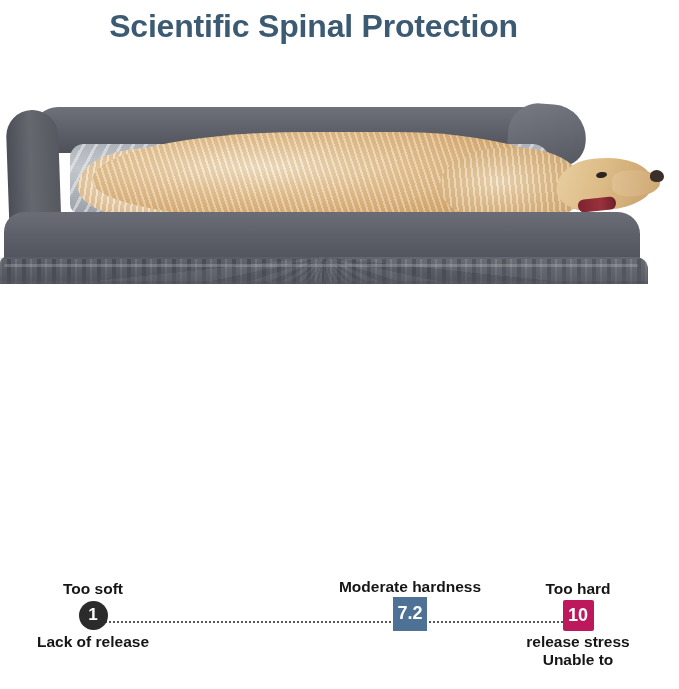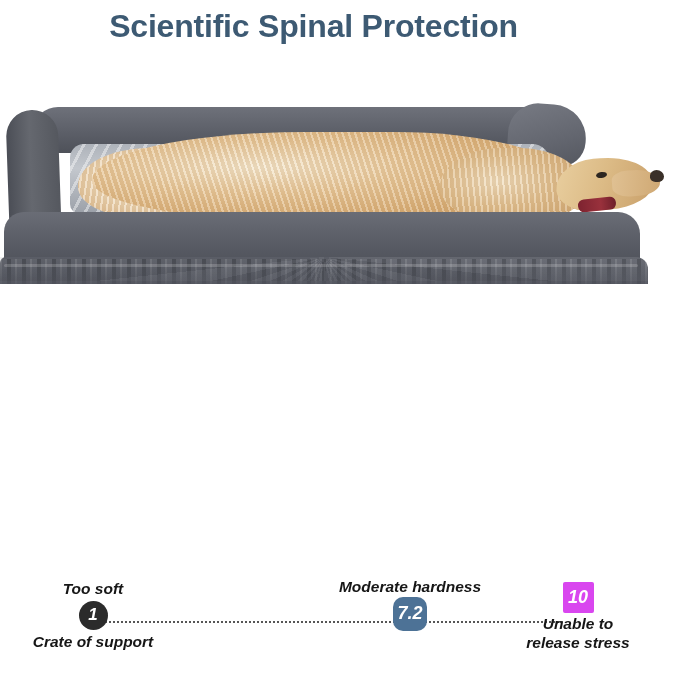--- a/index.html
+++ b/index.html
@@ -141,46 +141,46 @@
     background:linear-gradient(150deg,#d9b684 0%,#c49a64 100%);
     border-radius:44% 50% 58% 40%;
   }
 
   
   .scale { position:relative; width:679px; height:110px; }
   .scale-line {
     position:absolute; left:93px; top:337px; width:470px; height:0;
     border-top:2px dotted #565656;
   }
-  .sc-node { position:absolute; text-align:center;font-style:italic; }
+  .sc-node { position:absolute; text-align:center; }
   .sc-top {
     font-size:15.5px; font-weight:bold; color:#161616; white-space:nowrap;
     line-height:1.15;
   }
   .sc-bot {
     font-size:15.5px; font-weight:bold; color:#161616; white-space:nowrap;
     line-height:1.2;
   }
   .marker-circle {
     width:29px; height:29px; border-radius:50%;
     background:#2b2b2b; color:#ffffff;
     font-size:17px; font-weight:bold;
     display:flex; align-items:center; justify-content:center;
     margin:3px auto 3px auto;
   }
   .marker-sq-blue {
-    width:34px; height:34px; border-radius:10px;
+    width:34px; height:34px; border-radius:0;
     background:#4d7296; color:#ffffff;
     font-size:18px; font-weight:bold;
     display:flex; align-items:center; justify-content:center;
     margin:1px auto 1px auto;
   }
   .marker-sq-dark {
     width:31px; height:31px; border-radius:2px;
-    background:#d946ef; color:#ffffff;
+    background:#be185d; color:#ffffff;
     font-size:18px; font-weight:bold;
     display:flex; align-items:center; justify-content:center;
     margin:2px auto 2px auto;
   }
 
   
   .diagram { position:relative; width:679px; height:290px; }
 </style>
 </head>
 <body>
@@ -212,32 +212,33 @@
   <div class="bed-seam"></div>
 </div>
 
 <div class="scale">
 
   <div class="scale-line"></div>
 
   <div class="sc-node" style="left:23px; top:296px; width:140px;">
     <div class="sc-top">Too soft</div>
     <div class="marker-circle">1</div>
-    <div class="sc-bot">Crate of support</div>
+    <div class="sc-bot">Lack of release</div>
   </div>
 
   <div class="sc-node" style="left:319px; top:294px; width:182px;">
     <div class="sc-top">Moderate hardness</div>
     <div class="marker-sq-blue">7.2</div>
   </div>
 
   <div class="sc-node" style="left:503px; top:296px; width:150px;">
+    <div class="sc-top">Too hard</div>
     <div class="marker-sq-dark">10</div>
+    <div class="sc-bot">release stress</div>
     <div class="sc-bot">Unable to</div>
-    <div class="sc-bot">release stress</div>
   </div>
 </div>
 
 <div class="diagram">
 
   
 
   
 
   

